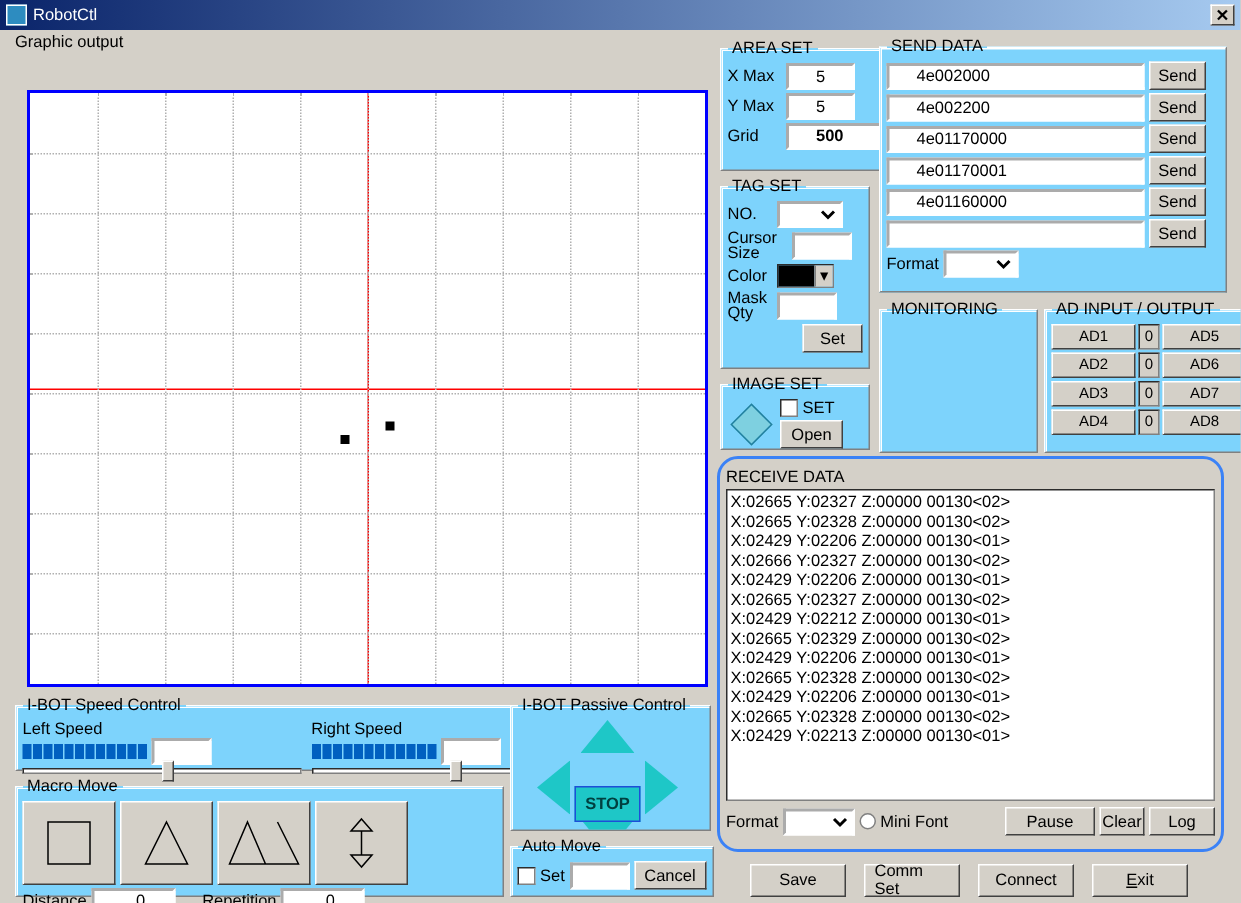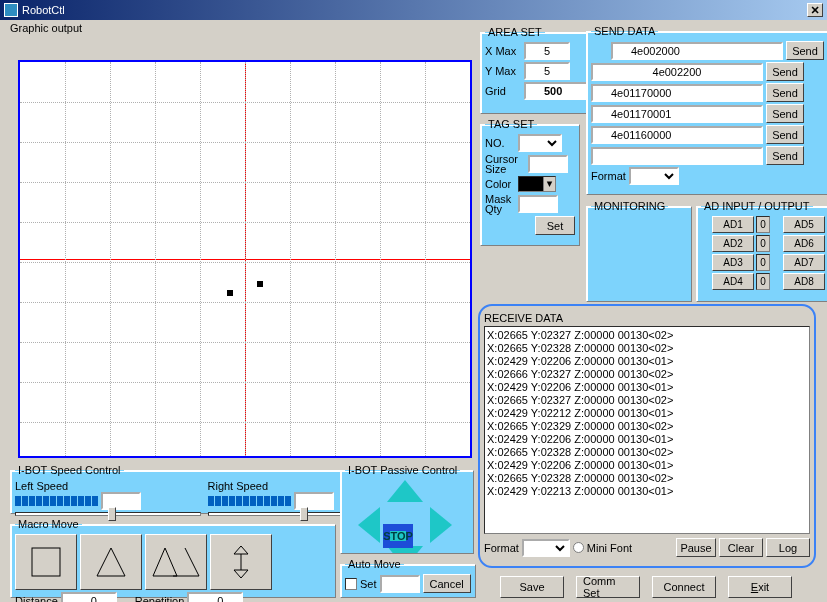--- a/index.html
+++ b/index.html
@@ -18,33 +18,33 @@
 .axis-v { position:absolute; top:0;bottom:0;left:50%;border-left:1px solid #ff0000;}
 .axis-h { position:absolute; left:0;right:0;top:50%;border-top:1px solid #ff0000;}
 .dot { position:absolute; width:6px;height:6px;background:#000;}
 input.win, select.win { border:2px inset #fff; background:#fff; height:18px; padding:0 18px;}
 .btn { border:1px solid #404040; border-left-color:#fff; border-top-color:#fff; background:#d4d0c8; height:19px; display:inline-flex; align-items:center; justify-content:center; padding:0 6px; cursor:default;}
 .lbl { display:inline-block;}
 .row { display:flex; align-items:center; gap:3px; margin-bottom:2px;}
 .colorBox { width:38px;height:16px;border:1px inset #808080;display:flex;}
 .colorBox span{flex:1;}
 .adrow{display:flex;gap:2px;margin-bottom:2px;}
-.adbtn{width:42px;height:17px;font-size:10px;padding:0;margin-left:11px;}
+.adbtn{width:56px;height:17px;font-size:10px;padding:0;}
 .adval{width:14px;height:17px;border:1px inset #808080;background:#d4d0c8;text-align:center;font-size:10px;line-height:15px;}
 .recv { position:absolute; border:2px solid #3b82f6; border-radius:14px; padding:6px 4px 4px 4px;}
 .recv-list { background:#fff; border:1px inset #808080; height:208px; overflow:auto; font-family: "Courier New", monospace; font-size:11px; padding:2px; line-height:13px;}
 .bars{display:flex;gap:1px;}
 .bars span{width:6px;height:10px;background:#0060c0;}
 .slider{height:4px;background:#fff;border:1px inset #808080;position:relative;margin:2px 0;}
 .slider .thumb{position:absolute;width:8px;height:14px;top:-6px;background:#d4d0c8;border:1px solid #404040;border-left-color:#fff;border-top-color:#fff;}
 .macro{display:flex;gap:3px;}
 .macrobtn{width:62px;height:56px;border:1px solid #404040;border-left-color:#fff;border-top-color:#fff;background:#d4d0c8;display:flex;align-items:center;justify-content:center;}
 .arrows{position:relative;width:120px;height:110px;}
 .arrow{position:absolute;background:#1ec7c7;clip-path:polygon(50% 0,100% 100%,0 100%);}
-.stopbtn{position:absolute;left:38px;top:44px;width:30px;height:24px;background:#1ec7c7;border:7px solid #1d4ed8;display:flex;align-items:center;justify-content:center;font-weight:bold;color:#004040;}
+.stopbtn{position:absolute;left:38px;top:44px;width:44px;height:24px;background:#1ec7c7;border:1px solid #1d4ed8;display:flex;align-items:center;justify-content:center;font-weight:bold;color:#004040;}
 .radio{width:11px;height:11px;border:1px solid #808080;border-radius:50%;background:#fff;display:inline-block;}
 .checkbox{width:12px;height:12px;border:1px inset #808080;background:#fff;display:inline-block;}
 </style>
 </head>
 <body>
 
 <div class="titlebar">
   <div class="title">
     <span class="icon"></span>
     <span>RobotCtl</span>
@@ -117,30 +117,43 @@
       </div>
     <div class="row">
         <span class="lbl" style="width:30px;line-height:10px">Mask Qty</span>
         <input class="win" style="width: 40px; text-align: right;" value="5">
       </div>
     <div class="row" style="justify-content:flex-end">
         <span class="btn" style="width:40px">Set</span>
       </div>
   </fieldset>
 
+  <fieldset style="left:478px;top:228px;width:100px;height:50px;">
+    <legend>IMAGE SET</legend>
+    <div class="row">
+      <span style="width:20px;height:20px;display:inline-block;border:1px solid #2080a0;transform:rotate(45deg);background:#7ed0e0;margin:2px 6px;"></span>
+      <div>
+        <div class="row">
+            <span class="checkbox"></span>
+            <span>SET</span>
+          </div>
+        <span class="btn" style="width:42px">Open</span>
+      </div>
+    </div>
+  </fieldset>
 
   <fieldset style="left:584px;top:3px;width:232px;height:170px;">
     <legend>SEND DATA</legend>
     <div id="sendrows">
         <div class="row">
-          <input class="win" value="4e002000" style="width: 172px; margin-left: 20px;">
-          <span class="btn" style="width: 38px;">Send</span>
-        </div>
-        <div class="row">
-          <input class="win" value="4e002200" style="width: 172px; text-align: center;">
+          <input class="win" value="4e002000" style="width: 172px;">
+          <span class="btn" style="width: 38px;">Send</span>
+        </div>
+        <div class="row">
+          <input class="win" value="4e002200" style="width: 172px;">
           <span class="btn" style="width: 38px;">Send</span>
         </div>
         <div class="row">
           <input class="win" value="4e01170000" style="width: 172px;">
           <span class="btn" style="width: 38px;">Send</span>
         </div>
         <div class="row">
           <input class="win" value="4e01170001" style="width: 172px;">
           <span class="btn" style="width: 38px;">Send</span>
         </div>
@@ -207,22 +220,22 @@
         <div>X:02429  Y:02206  Z:00000 00130&lt;01&gt;</div>
         <div>X:02665  Y:02328  Z:00000 00130&lt;02&gt;</div>
         <div>X:02429  Y:02213  Z:00000 00130&lt;01&gt;</div>
       </div>
     <div class="row" style="margin-top:4px">
       <span>Format</span>
       <select class="win" style="width:48px"><option>Ascii</option></select>
       <span class="radio"></span>
       <span>Mini Font</span>
       <span style="flex:1"></span>
-      <span class="btn" style="width:40px">Pause</span>
-      <span class="btn" style="width:44px">Clear</span>
+      <span class="btn" style="width:60px">Pause</span>
+      <span class="btn" style="width:30px">Clear</span>
       <span class="btn" style="width:44px">Log</span>
     </div>
   </div>
 
   <fieldset style="left:8px;top:442px;width:388px;height:50px;">
     <legend>I-BOT Speed Control</legend>
     <div style="display:flex;gap:7px">
       <div style="flex:1">
         <span>Left Speed</span>
         <div class="row">

